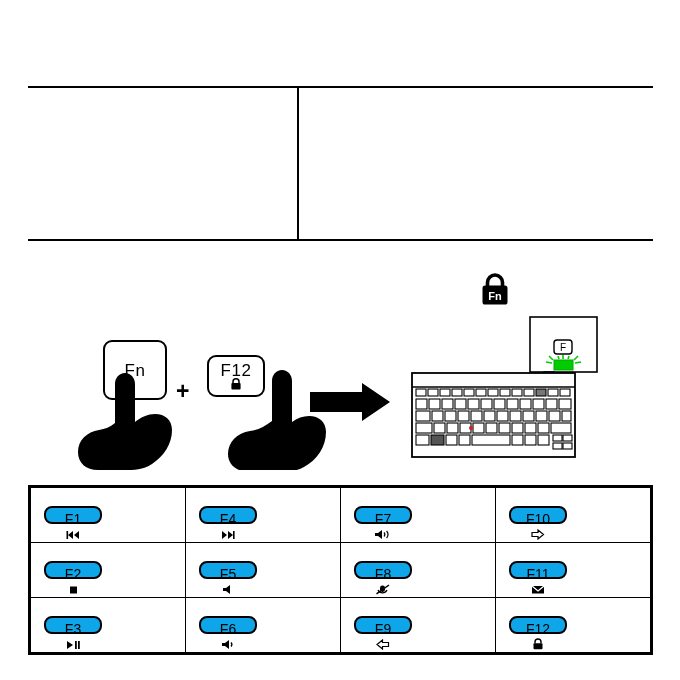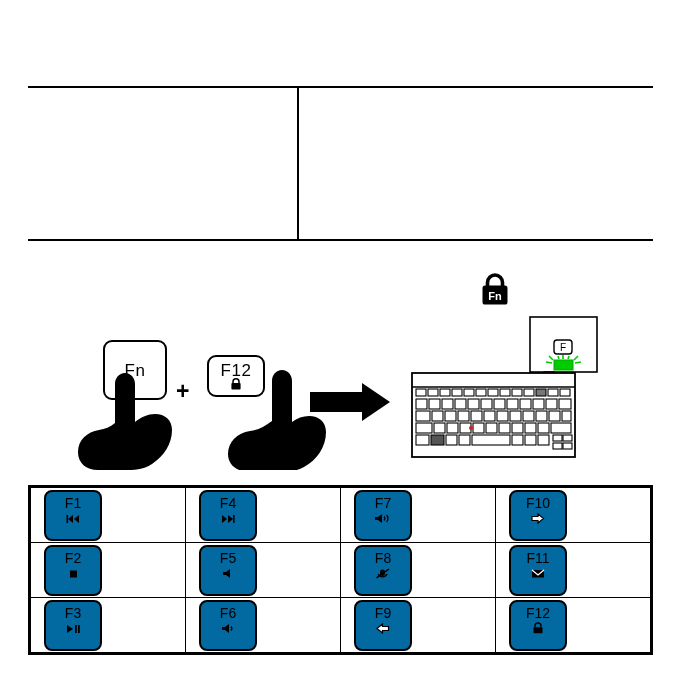--- a/index.html
+++ b/index.html
@@ -134,25 +134,25 @@
     vertical-align: middle;
     width: 25%;
   }
   .legend-cell {
     display: flex;
     align-items: center;
     padding-left: 13px;
   }
   .legend-key {
     width: 58px;
-    height: 51px;
+    height: 18px;
     border: 2px solid #000;
     border-radius: 8px;
     box-sizing: border-box;
-    background: #0369a1;
+    background: #0ea5e9;
     text-align: center;
     position: relative;
   }
   .legend-key .k-label {
     display: block;
     font-size: 14px;
     line-height: 1;
     margin-top: 4px;
   }
   .legend-key .k-icon {

